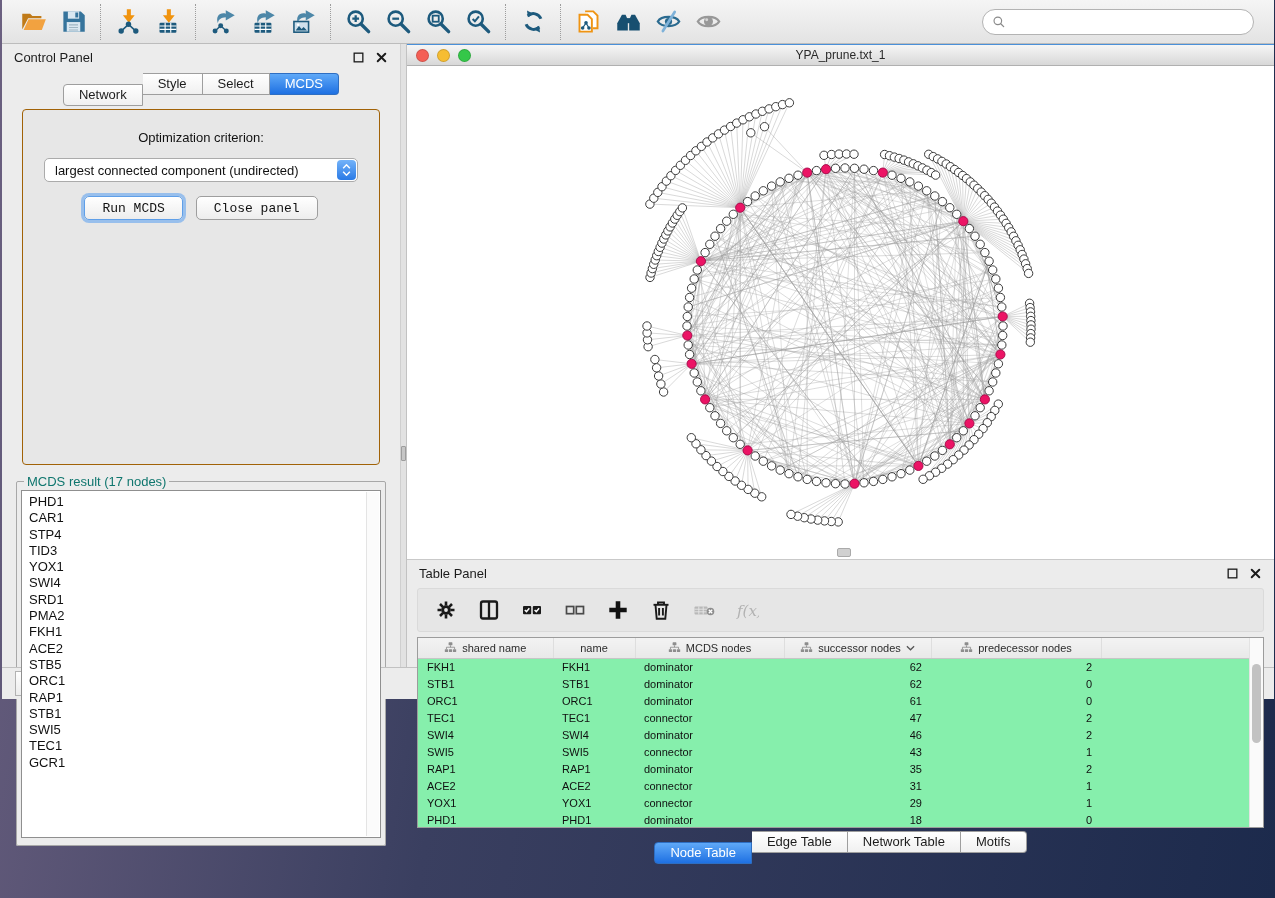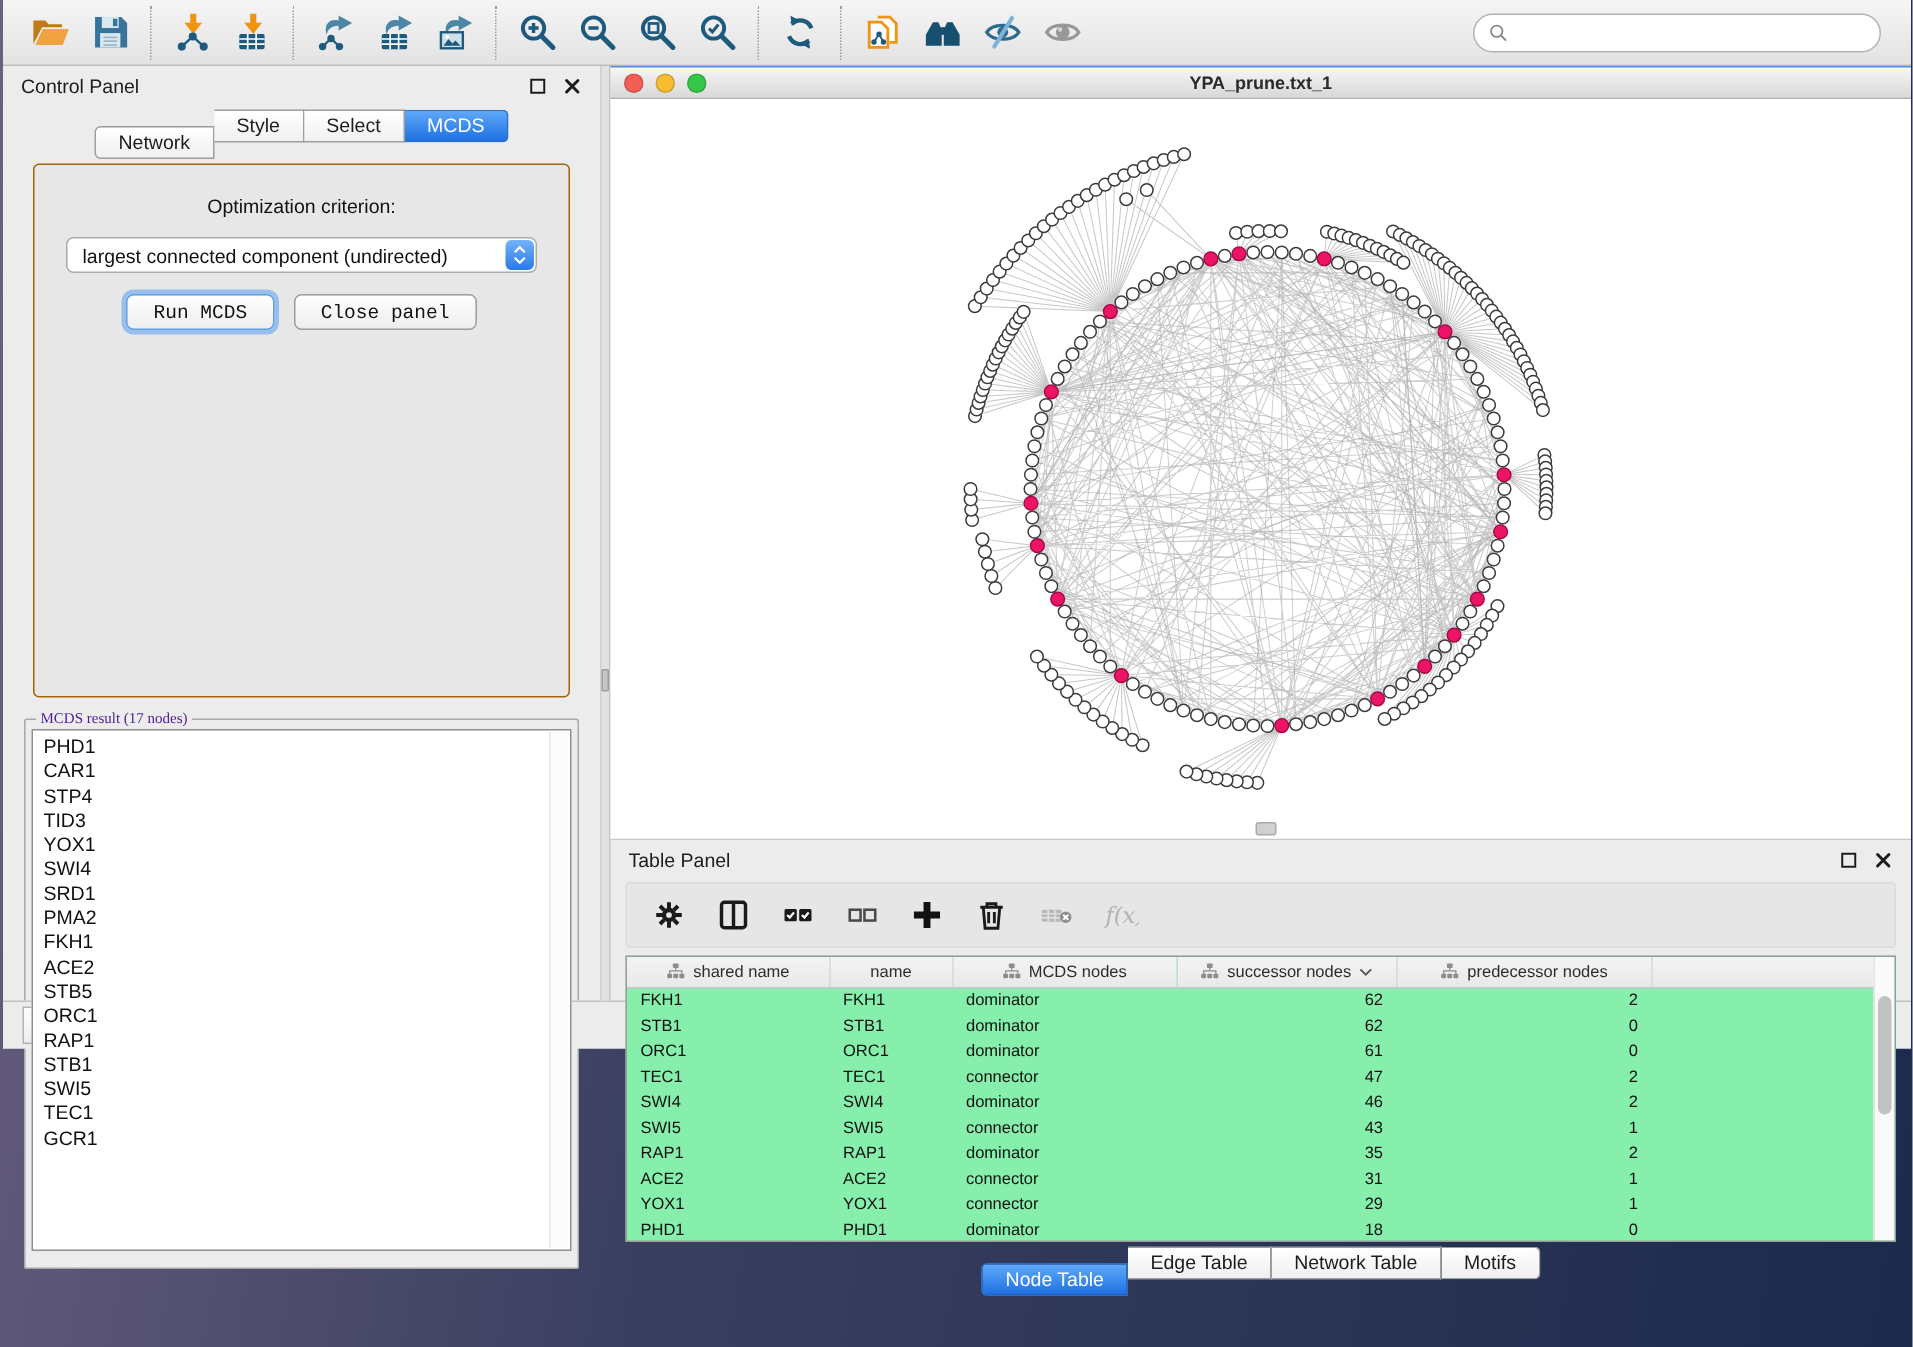--- a/index.html
+++ b/index.html
@@ -36,35 +36,35 @@
   .cp-card{margin:3px 20px 0;flex:0 0 356px;background:#e7e7e7;border:1px solid #a16207;border-radius:4px;padding-top:20px;}
   .opt-label{text-align:center;font-size:13px;color:#111;}
   .dropdown{margin:13px auto 0;width:314px;height:24px;background:#fff;border:1px solid #ababab;border-radius:5px;display:flex;align-items:center;font-size:13px;color:#111;padding-left:10px;position:relative;}
   .dd-stepper{position:absolute;right:1px;top:1px;width:19px;height:20px;border-radius:4px;background:linear-gradient(#74b3f9,#2a7ae6);display:flex;flex-direction:column;align-items:center;justify-content:center;gap:2px;}
   .dd-stepper svg{width:9px;height:5px;}
   .btn-row{display:flex;justify-content:center;gap:13px;margin-top:14px;}
   .mac-btn{font-family:Liberation Mono, monospace;font-size:13px;height:24px;padding:0 17px;background:linear-gradient(#ffffff,#ededed);border:1px solid #9e9e9e;border-radius:5px;color:#111;}
   .mac-btn.focused{box-shadow:0 0 0 3px rgba(100,165,240,.6);border-color:#5f9fe8;}
 
   .mcds-fieldset{margin:9px 14px 0;flex:0 0 372px;border:1px solid #a8a8a8;border-radius:2px;padding:1px 4px 5px;background:#ececec;}
-  .mcds-fieldset legend{font-size:10px;color:#4c1d95;padding:0 3px;margin-left:3px;font-family:Liberation Serif, serif;}
+  .mcds-fieldset legend{font-size:13px;color:#0f766e;padding:0 3px;margin-left:3px;}
   .mcds-inner{position:relative;background:#fff;border:1px solid #8f8f8f;height:348px;overflow:hidden;font-size:13px;line-height:16.3px;padding:3px 0 0 7px;color:#111;}
   .mcds-scroll{position:absolute;top:1px;right:1px;bottom:1px;width:13px;background:#fbfbfb;border-left:1px solid #e4e4e4;}
 
   
   .v-splitter{width:7px;flex:0 0 7px;background:#e2e2e2;border-left:1px solid #cfcfcf;border-right:1px solid #c2c2c2;position:relative;}
   .v-grip{position:absolute;top:402px;left:0;width:5px;height:15px;background:#c6c6c6;border:1px solid #9d9d9d;border-radius:1px;}
 
   
   .right-col{flex:1;display:flex;flex-direction:column;min-width:0;}
   .network-panel{height:515px;flex:0 0 515px;display:flex;flex-direction:column;background:#fff;}
   .net-titlebar{height:22px;flex:0 0 22px;background:linear-gradient(#f6f6f6,#d8d8d8);border-bottom:1px solid #b0b0b0;border-top:1px solid #4a90d9;display:flex;align-items:center;position:relative;}
   .lights{display:flex;gap:8px;margin-left:9px;z-index:2;}
   .light{width:13px;height:13px;border-radius:50%;border:1px solid rgba(0,0,0,.15);}
-  .net-title{position:absolute;left:0;right:0;text-align:center;font-size:12px;font-weight:bold;color:#2a2a2a;}
+  .net-title{position:absolute;left:0;right:0;text-align:center;font-size:12px;font-weight:normal;color:#2a2a2a;}
   .net-canvas{flex:1;position:relative;background:#fff;}
   .net-canvas svg{position:absolute;inset:0;}
   .h-grip{position:absolute;left:430px;bottom:2px;width:14px;height:9px;background:#d0d0d0;border:1px solid #aaa;border-radius:2px;}
 
   
   .table-panel{flex:1;background:#ececec;display:flex;flex-direction:column;border-top:1px solid #c9c9c9;min-height:0;}
   .table-toolbar{margin:2px 10px 0;height:44px;flex:0 0 44px;background:#e6e6e6;border:1px solid #dadada;border-radius:3px;display:flex;align-items:center;gap:17px;padding:0 15px;}
   .tt-icon{width:26px;height:26px;display:flex;align-items:center;justify-content:center;}
   .tt-icon svg{width:24px;height:24px;}
   .table-wrap{margin:5px 10px 0;background:#86efac;border:1px solid #9c9c9c;height:191px;flex:0 0 191px;position:relative;overflow:hidden;}

